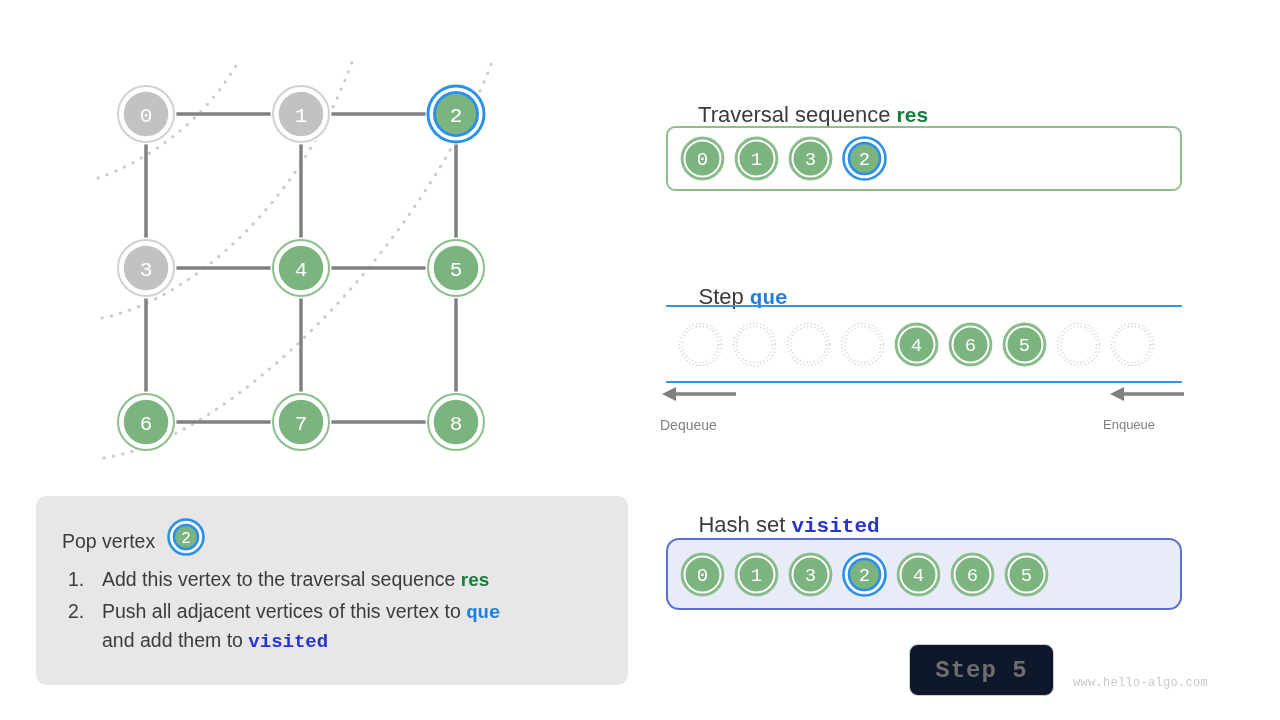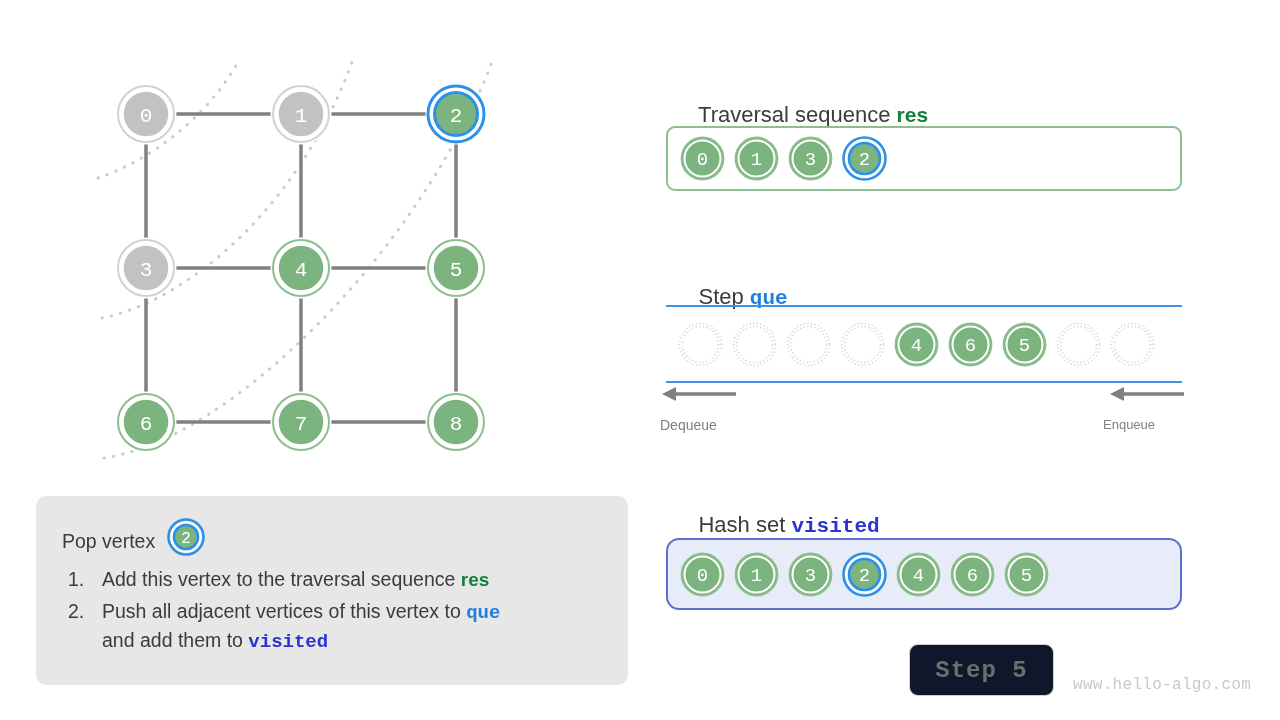--- a/index.html
+++ b/index.html
@@ -174,21 +174,21 @@
     font-family: "Liberation Mono", monospace;
     font-weight: bold;
     font-size: 24px;
     letter-spacing: 1px;
     color: #6e6e6e;
   }
   #watermark {
     position: absolute;
     left: 1073px; top: 676px;
     font-family: "Liberation Mono", monospace;
-    font-size: 16px;
+    font-size: 12px;
     color: #c9c9c9;
     letter-spacing: 0.3px;
   }
 </style>
 </head>
 <body>
 
 <div id="root">
 
   <div id="graph-panel">

